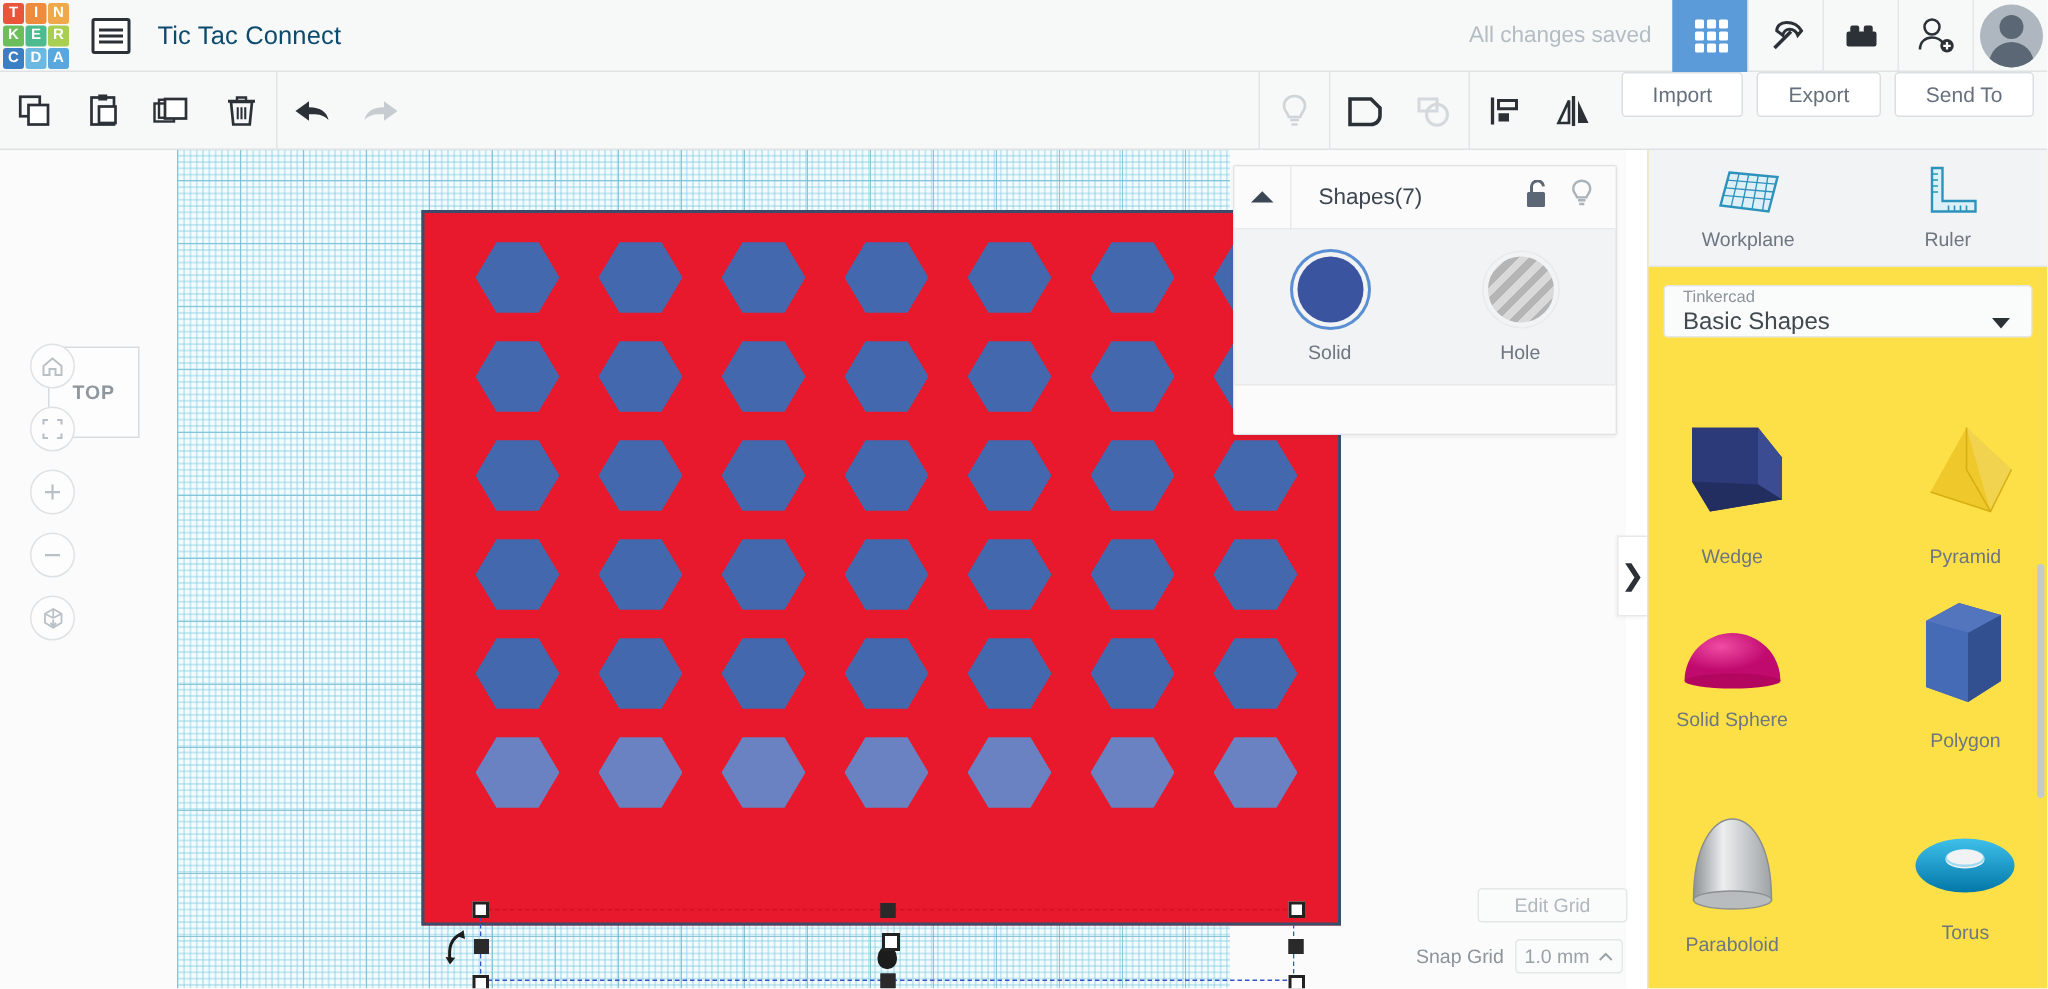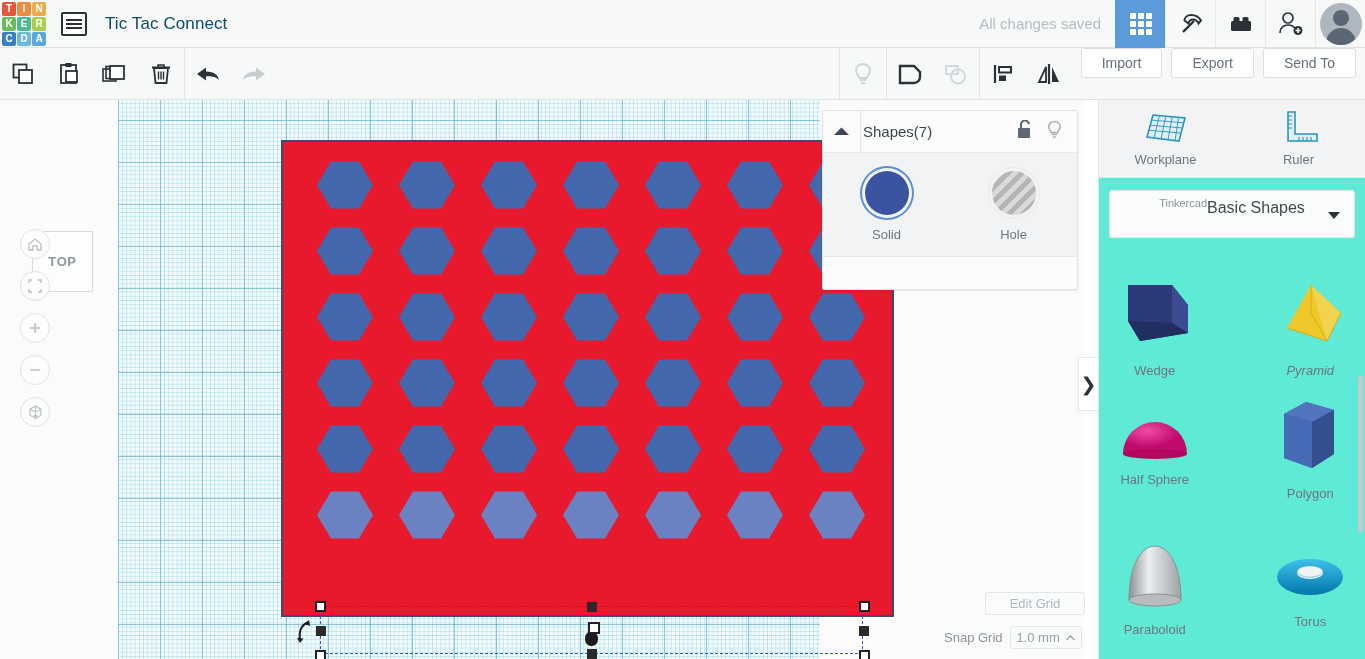--- a/index.html
+++ b/index.html
@@ -135,21 +135,21 @@
   .shapes-panel {
     position: absolute; left: 822px; top: 110px; width: 256px; height: 180px;
     background: #f2f3f4; border: 1px solid #e1e3e5; border-radius: 2px;
     box-shadow: 0 1px 3px rgba(0,0,0,.07);
   }
   .sp-head {
     height: 42px; background: #fbfbfc; border-bottom: 1px solid #e7e9eb;
     display: flex; align-items: center;
   }
   .sp-collapse { width: 38px; height: 42px; display:flex; align-items:center; justify-content:center; cursor:pointer; border-right: 1px solid #e7e9eb;}
-  .sp-title { font-size: 15px; color: #3d4650; margin-left: 2px; }
+  .sp-title { font-size: 15px; color: #3d4650; margin-left: 18px; }
   .sp-head-icons { margin-left: auto; display: flex; align-items: center; gap: 12px; padding-right: 14px; }
   .sp-body { display: flex; padding: 18px 0 0 0; justify-content: space-around; }
   .sp-item { width: 90px; display: flex; flex-direction: column; align-items: center; cursor: pointer; }
   .sp-solid {
     width: 44px; height: 44px; border-radius: 50%; background: #3a54a0;
     box-shadow: 0 0 0 3px #f2f3f4, 0 0 0 5px #5b8fd4;
   }
   .sp-hole {
     width: 44px; height: 44px; border-radius: 50%;
     background: repeating-linear-gradient(135deg, #b5b5b5 0 5px, #d9d9d9 5px 10px);
@@ -176,29 +176,29 @@
   .panel-chevron {
     position: absolute; left: 1078px; top: 357px; width: 20px; height: 54px;
     background: #fff; border: 1px solid #e6e8ea; border-right: none;
     display: flex; align-items: center; justify-content: center; cursor: pointer;
     font-size: 19px; color: #2b3137; box-shadow: -1px 1px 3px rgba(0,0,0,.05);
   }
 
   
   .rightpanel {
     position: absolute; left: 1098px; top: 100px; width: 267px; height: 559px;
-    background: #5eead4; border-left: 1px solid #e3e5e7;
+    background: #fde047; border-left: 1px solid #e3e5e7;
   }
   .rp-top { height: 78px; display: flex; border-bottom: 1px solid #e4e6e8; background: #f2f3f4; }
   .rp-tool { flex: 1; display: flex; flex-direction: column; align-items: center; justify-content: center; cursor: pointer; gap: 6px; }
   .rp-tool-lbl { font-size: 13px; color: #6d7681; }
   .rp-dropdown {
-    margin: 12px 10px 0 10px; height: 48px; background: #fafbfb;
+    margin: 12px 10px 0 10px; height: 35px; background: #fafbfb;
     border: 1px solid #e4e6e8; border-radius: 3px; padding: 6px 12px;
-    display: flex; justify-content: center; cursor: pointer; position: relative;
+    display: flex; flex-direction: column; justify-content: center; cursor: pointer; position: relative;
   }
   .rp-dd-sub { font-size: 11px; color: #8d949b; }
   .rp-dd-main { font-size: 16px; color: #41494f; margin-top: 2px; }
   .rp-dd-caret { position: absolute; right: 14px; top: 21px; width: 0; height: 0;
     border-left: 6px solid transparent; border-right: 6px solid transparent; border-top: 7px solid #2b3137; }
   .rp-grid { position: absolute; left: 0; top: 160px; width: 267px; height: 399px; overflow: hidden; }
   .rp-row { display: flex; gap: 44px; }
   .rp-cell { width: 133px; height: 140px; display: flex; flex-direction: column; align-items: center; justify-content: center; cursor: pointer; }
   .rp-cell-lbl { font-size: 13px; color: #6d7681; margin-top: 8px; }
   .rp-scrollbar { position: absolute; right: 2px; top: 276px; width: 5px; height: 156px; background: #c6cace; border-radius: 3px; }
@@ -543,21 +543,21 @@
 
       <div class="rp-row">
         <div class="rp-cell" style="height:118px; justify-content:flex-end;">
           <svg width="90" height="72" viewBox="0 0 90 72">
             <path d="M18 2 L62 2 L78 22 L78 50 L30 58 L18 38 Z" fill="#2c3a7a"></path>
             <path d="M62 2 L78 22 L78 50 L62 40 Z" fill="#3c4c93"></path>
             <path d="M18 38 L30 58 L78 50 L62 40 Z" fill="#222d60"></path>
           </svg>
           <div class="rp-cell-lbl">Wedge</div>
         </div>
-        <div class="rp-cell" style="height:118px; justify-content:flex-end;font-style:italic;">
+        <div class="rp-cell" style="height:118px; justify-content:flex-end;">
           <svg width="90" height="72" viewBox="0 0 90 72">
             <path d="M46 2 L22 45 L62 58 L76 30 Z" fill="#efc82b"></path>
             <path d="M46 2 L76 30 L62 58 Z" fill="#f2d34f"></path>
             <path d="M22 45 L62 58 L76 30 L46 2 Z" fill="none"></path>
             <path d="M22 45 L62 58 L76 30" fill="none" stroke="#d5ae12" stroke-width="1"></path>
             <path d="M46 2 L46 30 L62 58" fill="none" stroke="#d5ae12" stroke-width="1"></path>
           </svg>
           <div class="rp-cell-lbl">Pyramid</div>
         </div>
       </div>
@@ -567,21 +567,21 @@
           <svg width="80" height="54" viewBox="0 0 80 54">
             <defs>
                 <radialGradient id="hsg" cx="38%" cy="28%">
                   <stop offset="0%" stop-color="#f04ca5"></stop>
                   <stop offset="100%" stop-color="#c00a6e"></stop>
                 </radialGradient>
               </defs>
             <path d="M8 44 A32 32 0 0 1 72 44 Z" fill="url(#hsg)"></path>
             <ellipse cx="40" cy="44" rx="32" ry="5" fill="#b3075f"></ellipse>
           </svg>
-          <div class="rp-cell-lbl">Half Sphere</div>
+          <div class="rp-cell-lbl">Solid Sphere</div>
         </div>
         <div class="rp-cell">
           <svg width="76" height="82" viewBox="0 0 76 82">
             <path d="M12 18 L34 6 L62 14 L62 58 L40 72 L12 62 Z" fill="#3f5fa8"></path>
             <path d="M34 6 L62 14 L40 26 L12 18 Z" fill="#5375bd"></path>
             <path d="M40 26 L62 14 L62 58 L40 72 Z" fill="#32508f"></path>
             <path d="M12 18 L40 26 L40 72 L12 62 Z" fill="#456bb6"></path>
           </svg>
           <div class="rp-cell-lbl">Polygon</div>
         </div>

